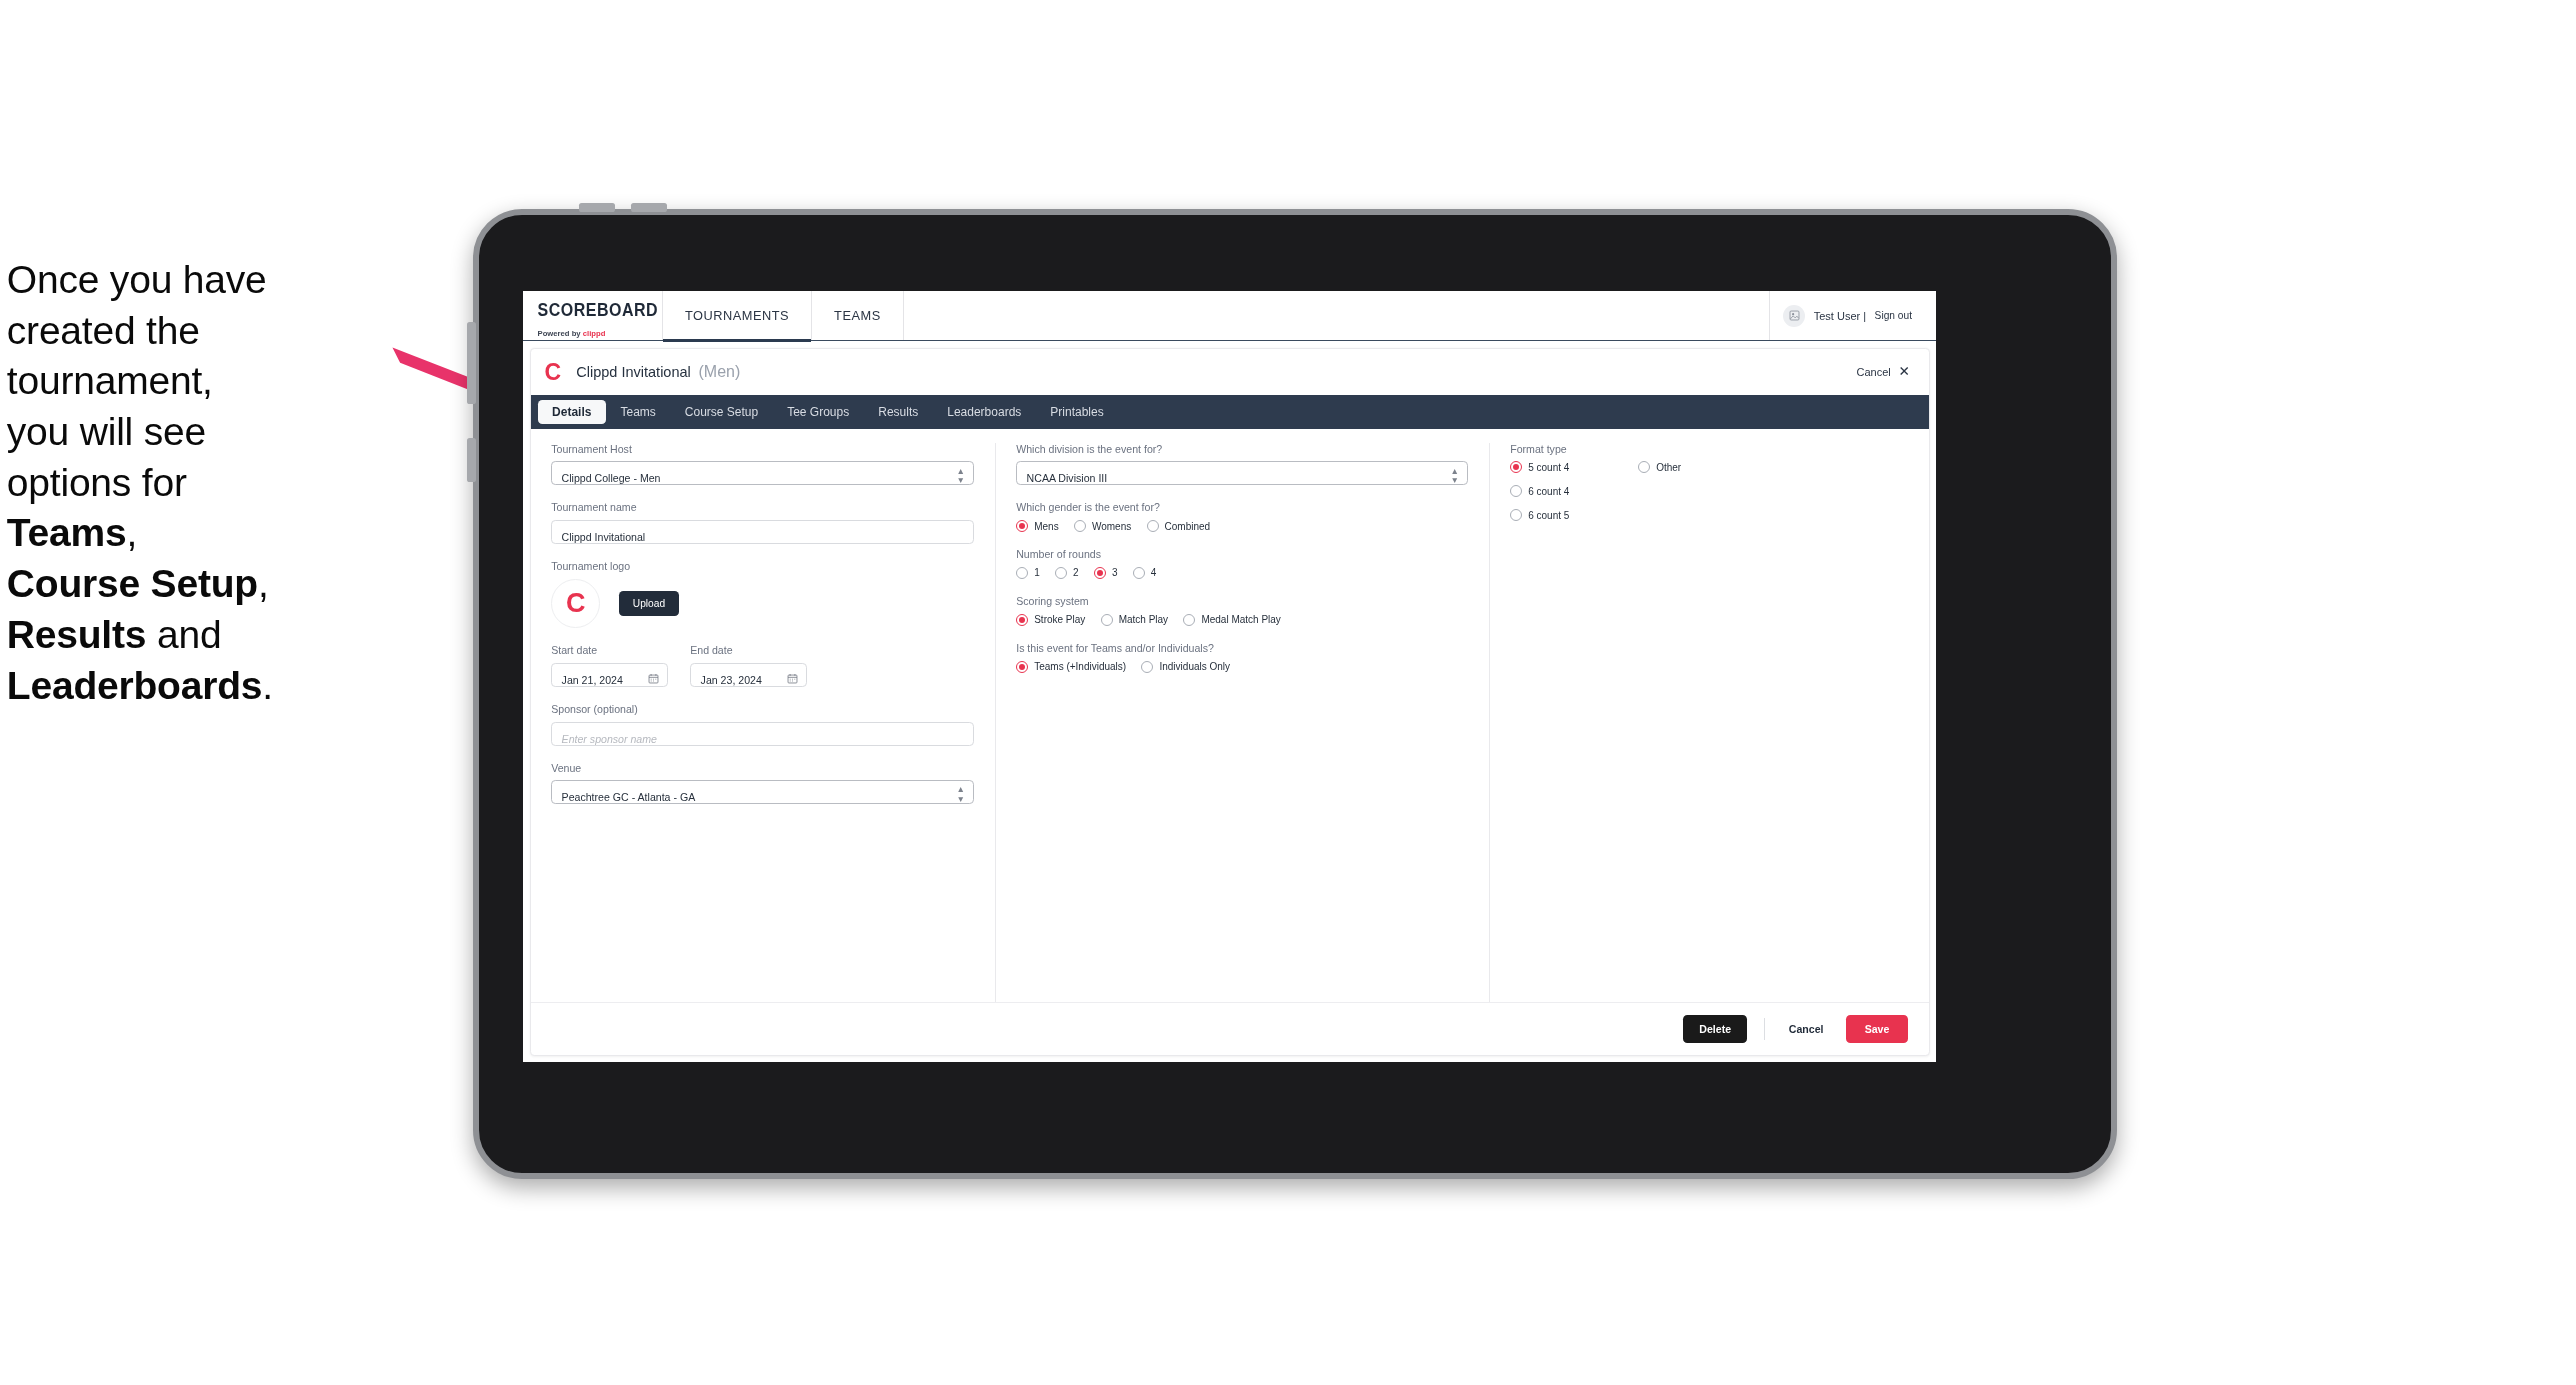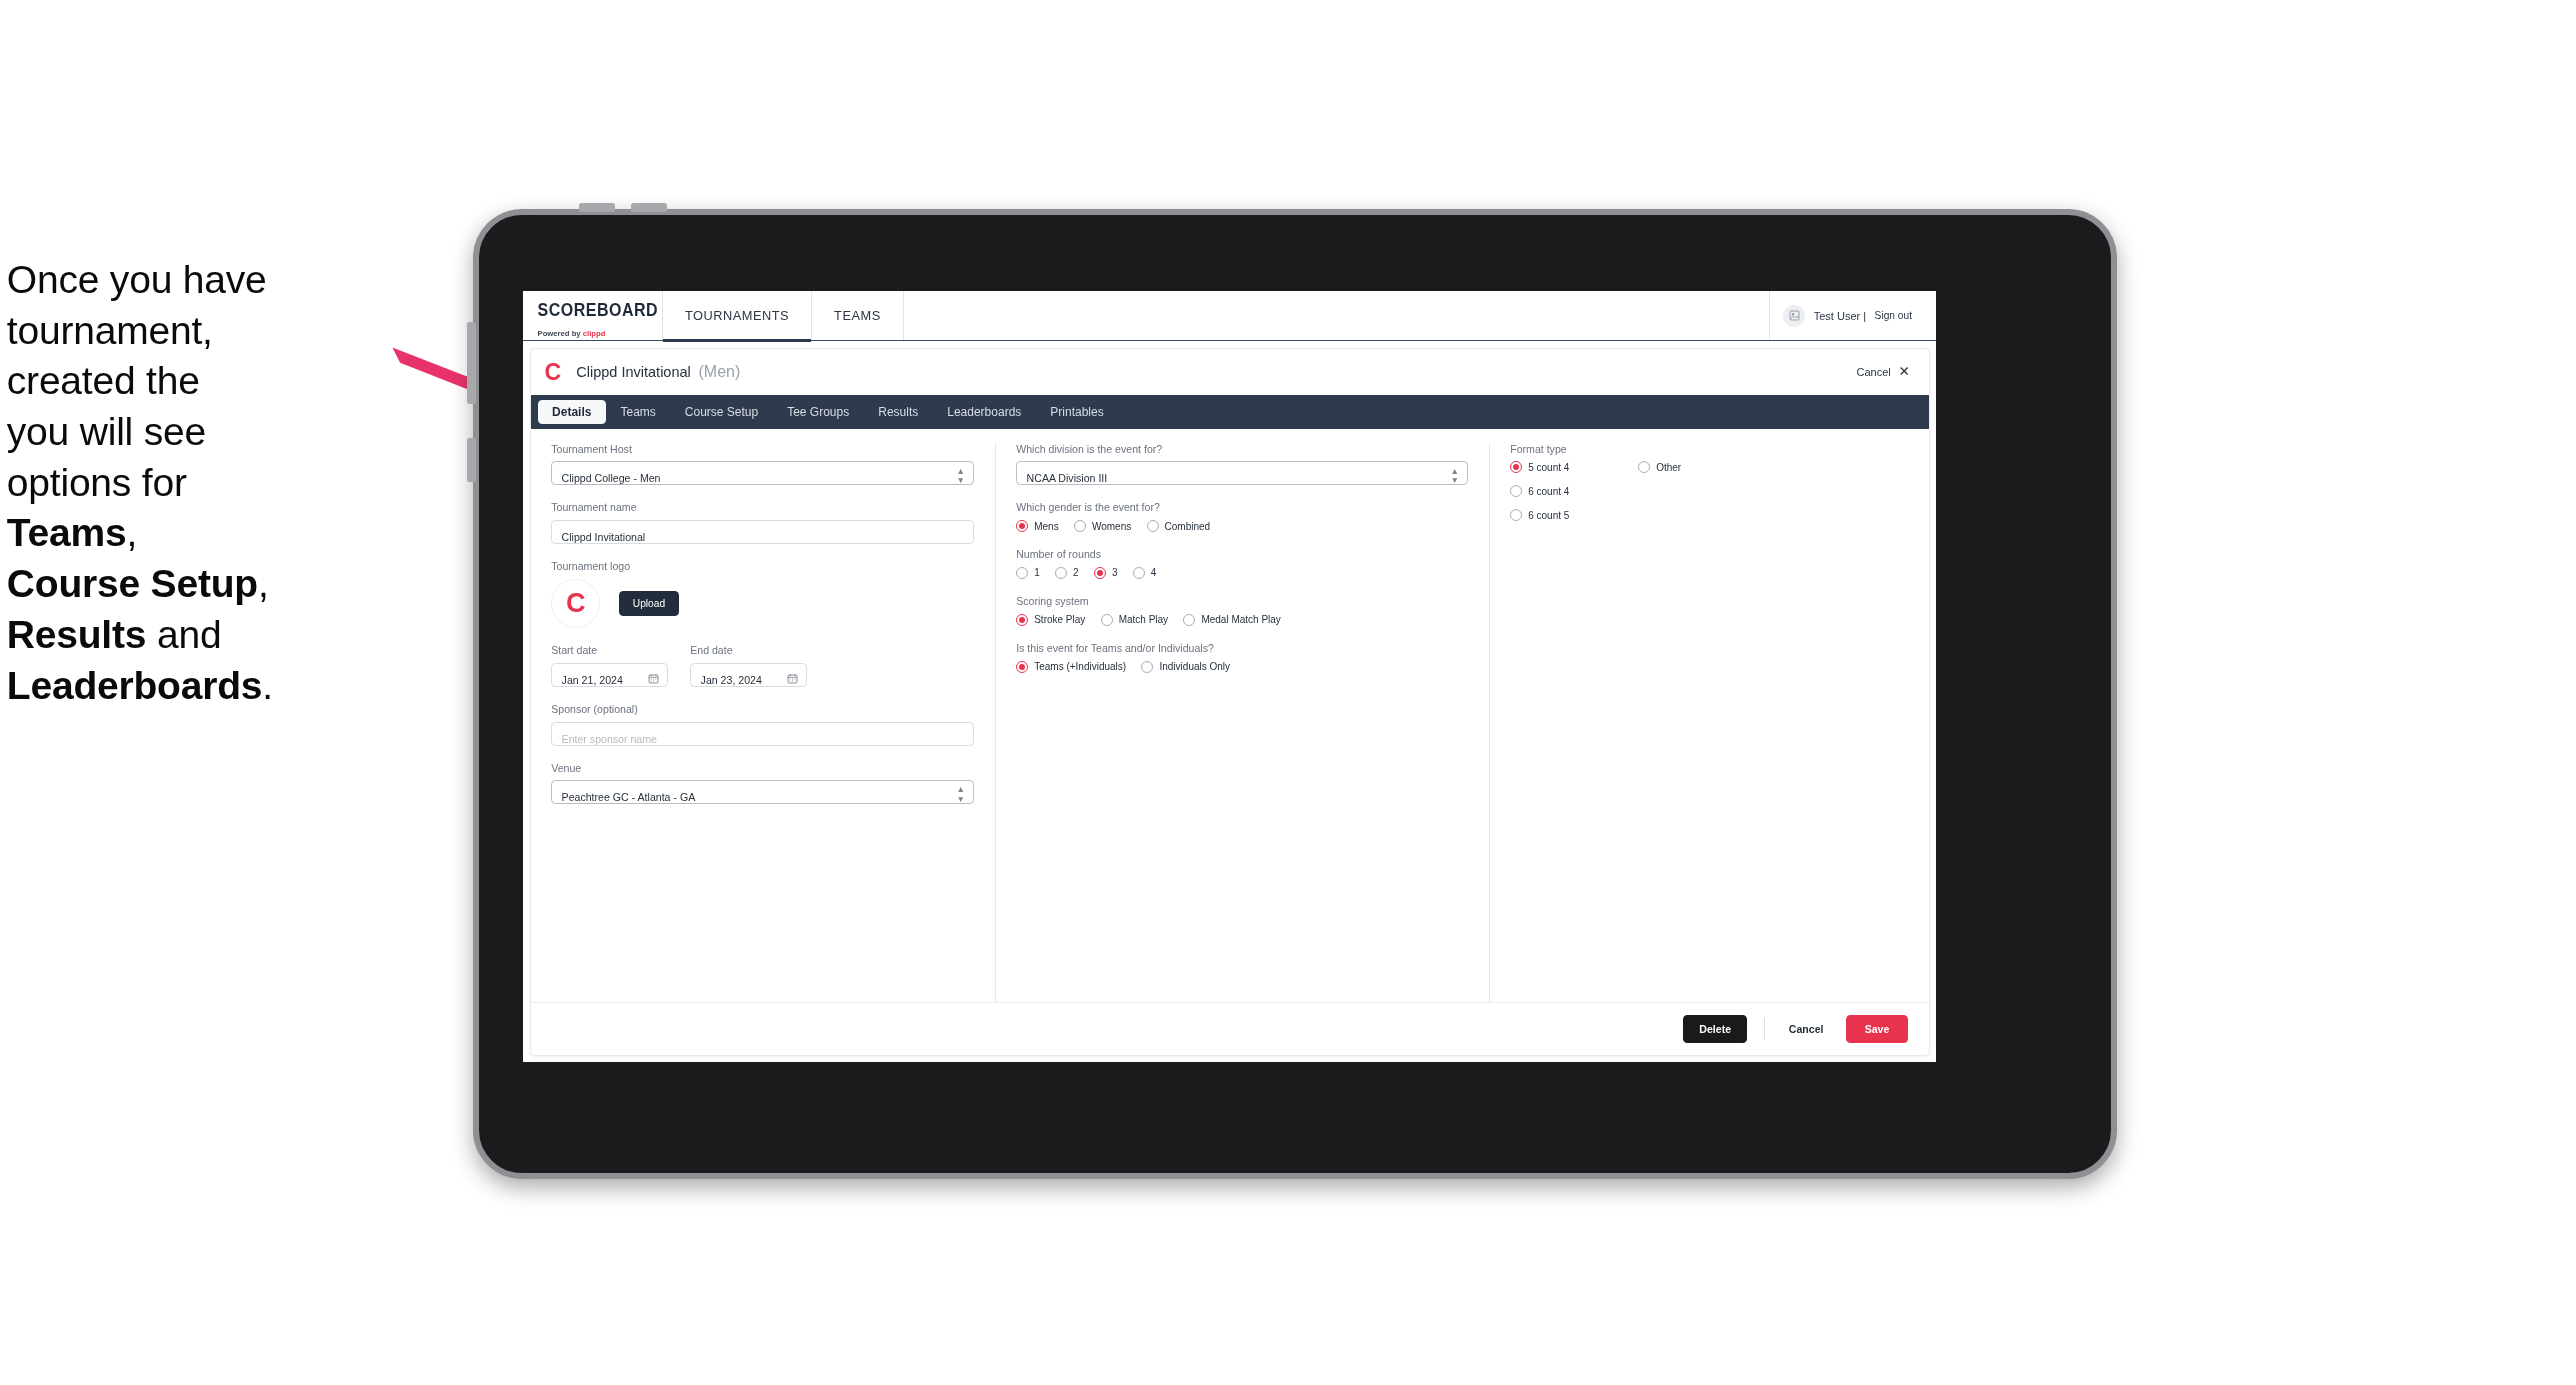--- a/index.html
+++ b/index.html
@@ -162,21 +162,21 @@
     height: 24px;
     border: 0.9px solid #b9bcc2;
     border-radius: 4.3px;
     background: #fff;
     display: flex; align-items: flex-end;
     padding: 0 9.4px;
     font-size: 10.6px; color: #27303c;
     position: relative;
   }
   .ctrl.input { border-color: #d9dbdf; }
-  .ctrl .ph { color: #b6b9bf; }
+  .ctrl .ph { color: #b6b9bf; font-style: italic; }
   .spin {
     position: absolute; right: 8.5px;
     font-size: 8.5px; color: #7c828c; line-height: 1;
     display: flex; flex-direction: column; gap: 0.9px;
   }
   .cal-ic { position: absolute; right: 8.5px; color: #6a707a; font-size: 11px; line-height: 1; }
 
   .logo-row { display: flex; align-items: center; gap: 19px; margin-top: 1.7px; }
   .logo-circle {
     width: 49px; height: 49px; border-radius: 50%;
@@ -232,22 +232,22 @@
     background: #e8334f; color: #fff;
     font-size: 10.6px; font-weight: 600;
     padding: 7.7px 19px; border-radius: 4.3px; margin-left: 15.3px;
   }
 </style>
 </head>
 <body>
 
 <div class="annotation">
   <div>Once you have</div>
+  <div>created the</div>
   <div>tournament,</div>
-  <div>created the</div>
   <div>you will see</div>
   <div>options for</div>
   <div><b>Teams</b><span>,</span></div>
   <div><b>Course Setup</b><span>,</span></div>
   <div><b>Results</b><span> and</span></div>
   <div><b>Leaderboards</b><span>.</span></div>
 </div>
 
 <svg class="arrow-layer" viewBox="0 0 3026 1628">
   <g fill="#e8336a">

